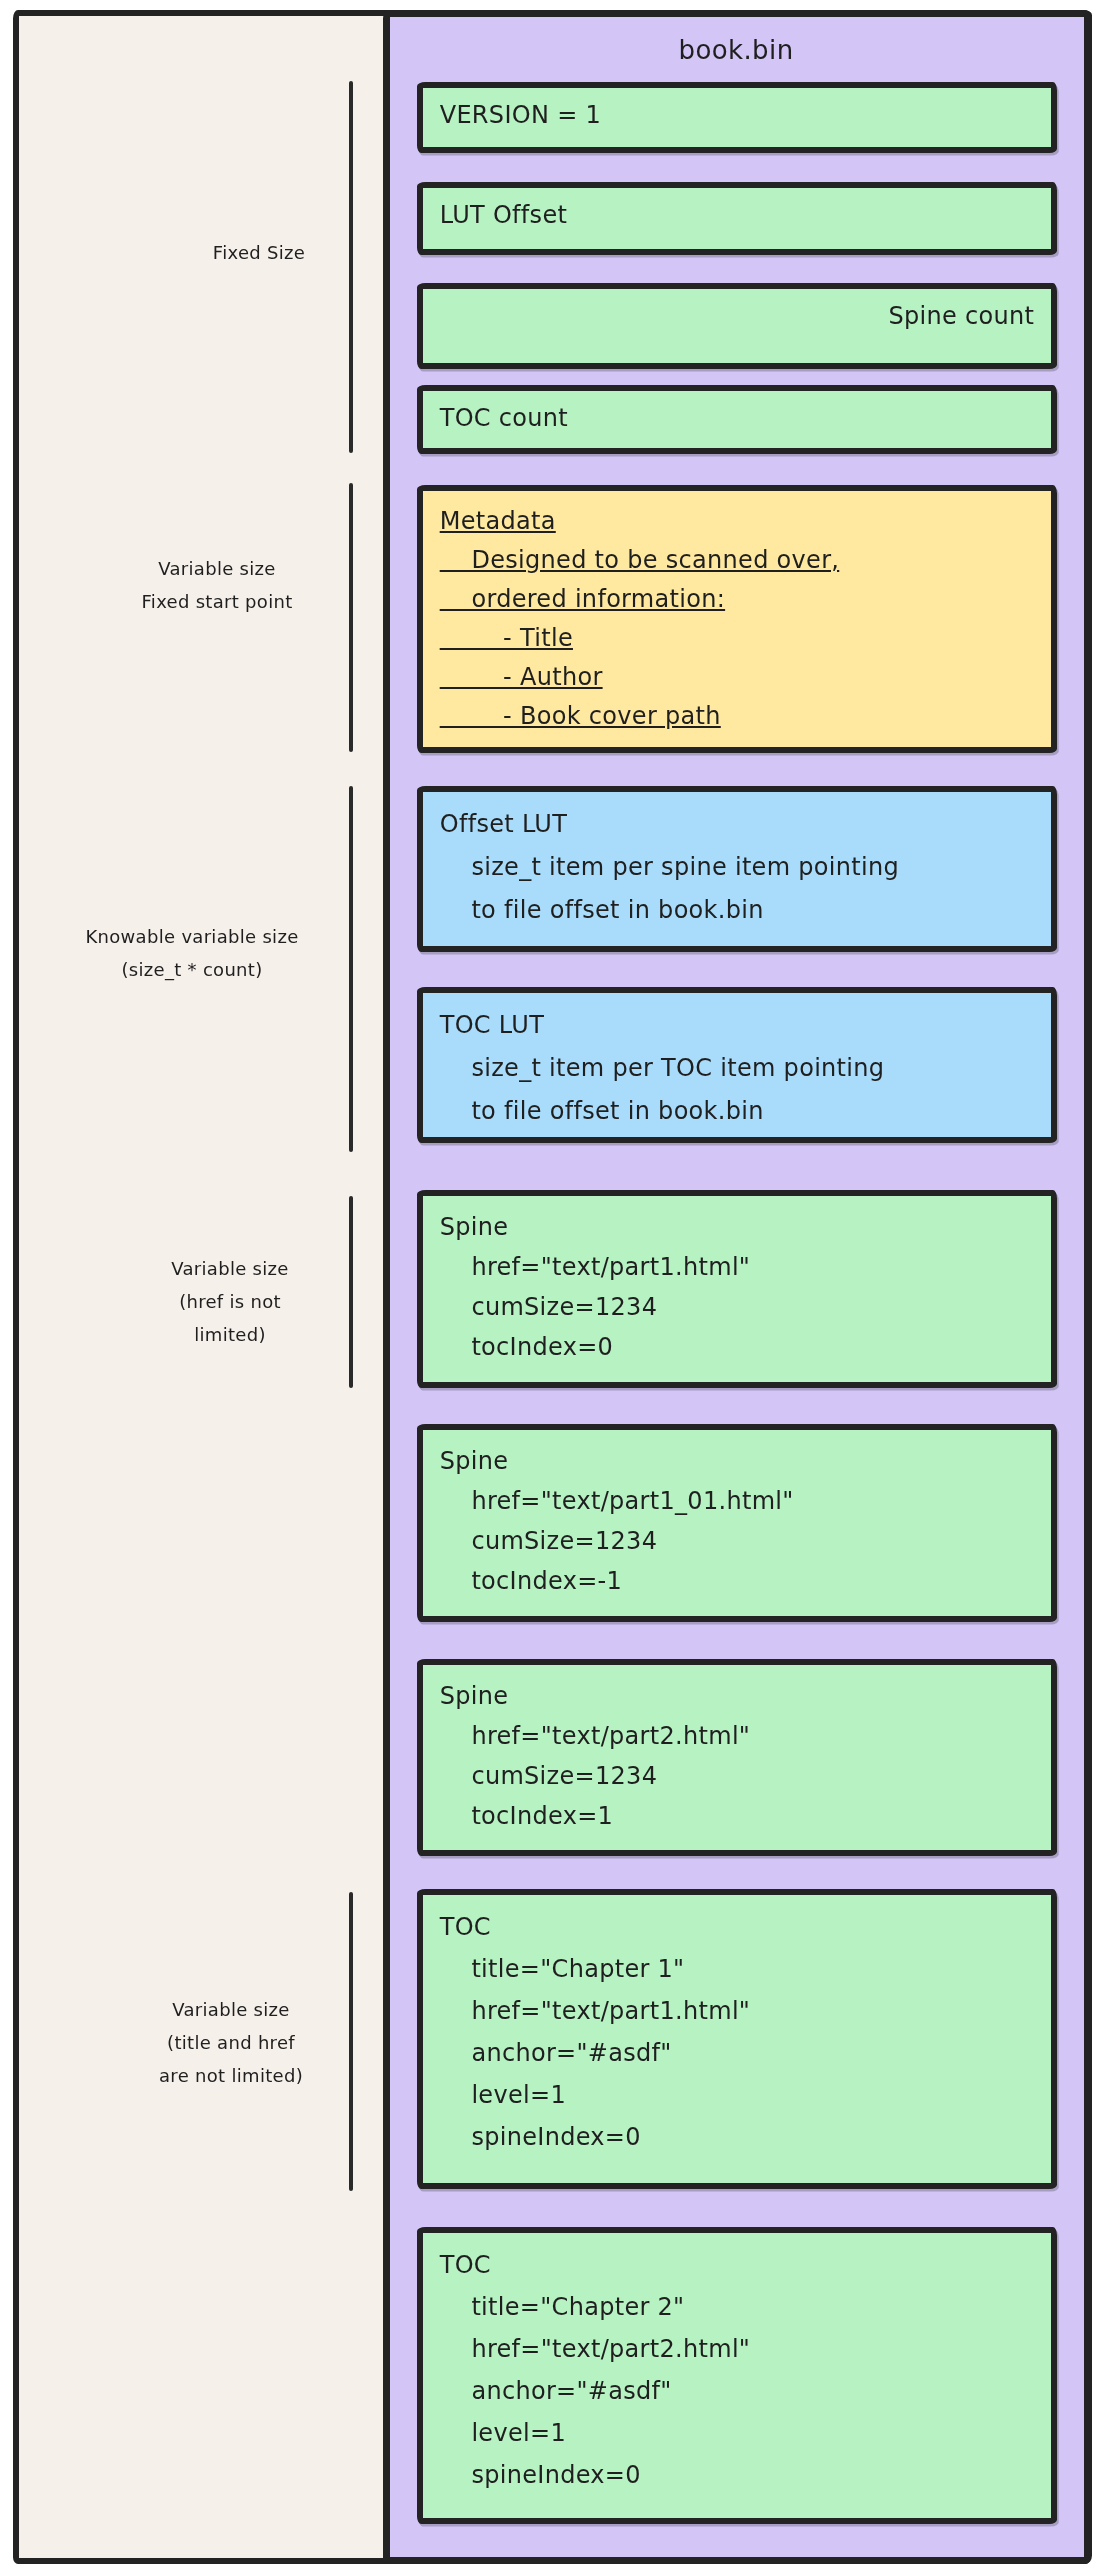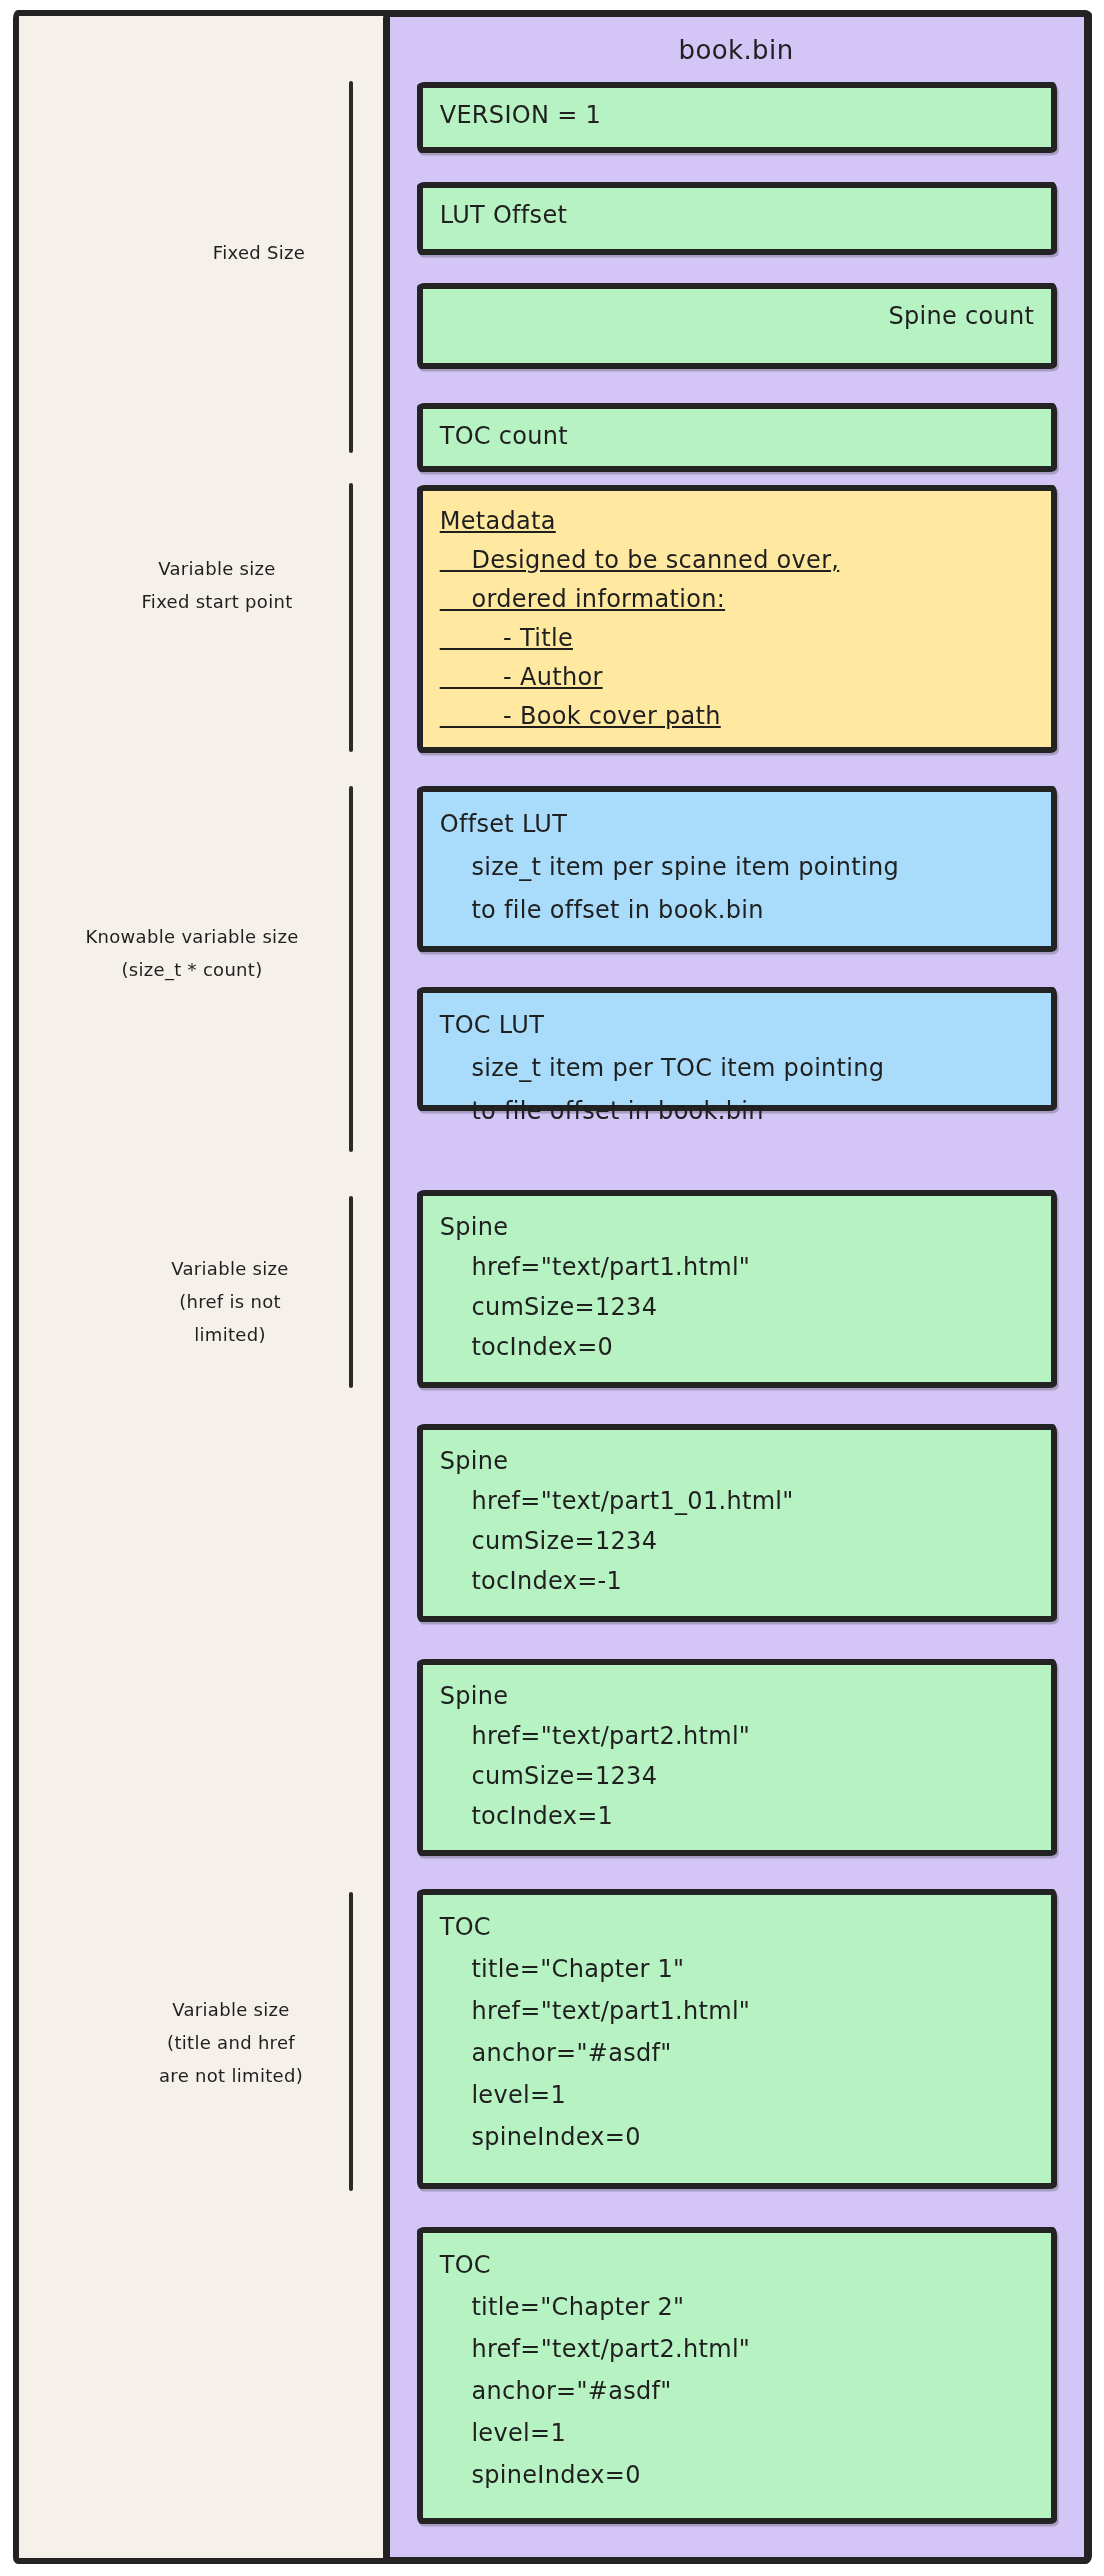--- a/index.html
+++ b/index.html
@@ -51,37 +51,37 @@
   <div id="sections-root">
       <div class="box green" style="top: 82px; height: 71px; line-height: 33px;">
         <div class="line">VERSION = 1</div>
       </div>
       <div class="box green" style="top: 182px; height: 73px; line-height: 33px;">
         <div class="line">LUT Offset</div>
       </div>
       <div class="box green" style="top: 283px; height: 86px; line-height: 33px; text-align: right;">
         <div class="line">Spine count</div>
       </div>
-      <div class="box green" style="top: 403px; height: 69px; line-height: 33px;">
+      <div class="box green" style="top: 385px; height: 69px; line-height: 33px;">
         <div class="line">TOC count</div>
       </div>
       <div class="box yellow" style="top: 485px; height: 268px; line-height: 39px;">
         <div class="line">Metadata</div>
         <div class="line">    Designed to be scanned over,</div>
         <div class="line">    ordered information:</div>
         <div class="line">        - Title</div>
         <div class="line">        - Author</div>
         <div class="line">        - Book cover path</div>
       </div>
       <div class="box blue" style="top: 786px; height: 166px; line-height: 43px;">
         <div class="line">Offset LUT</div>
         <div class="line">    size_t item per spine item pointing</div>
         <div class="line">    to file offset in book.bin</div>
       </div>
-      <div class="box blue" style="top: 987px; height: 124px; line-height: 43px;">
+      <div class="box blue" style="top: 987px; height: 156px; line-height: 43px;">
         <div class="line">TOC LUT</div>
         <div class="line">    size_t item per TOC item pointing</div>
         <div class="line">    to file offset in book.bin</div>
       </div>
       <div class="box green" style="top: 1190px; height: 198px; line-height: 40px;">
         <div class="line">Spine</div>
         <div class="line">    href="text/part1.html"</div>
         <div class="line">    cumSize=1234</div>
         <div class="line">    tocIndex=0</div>
       </div>

